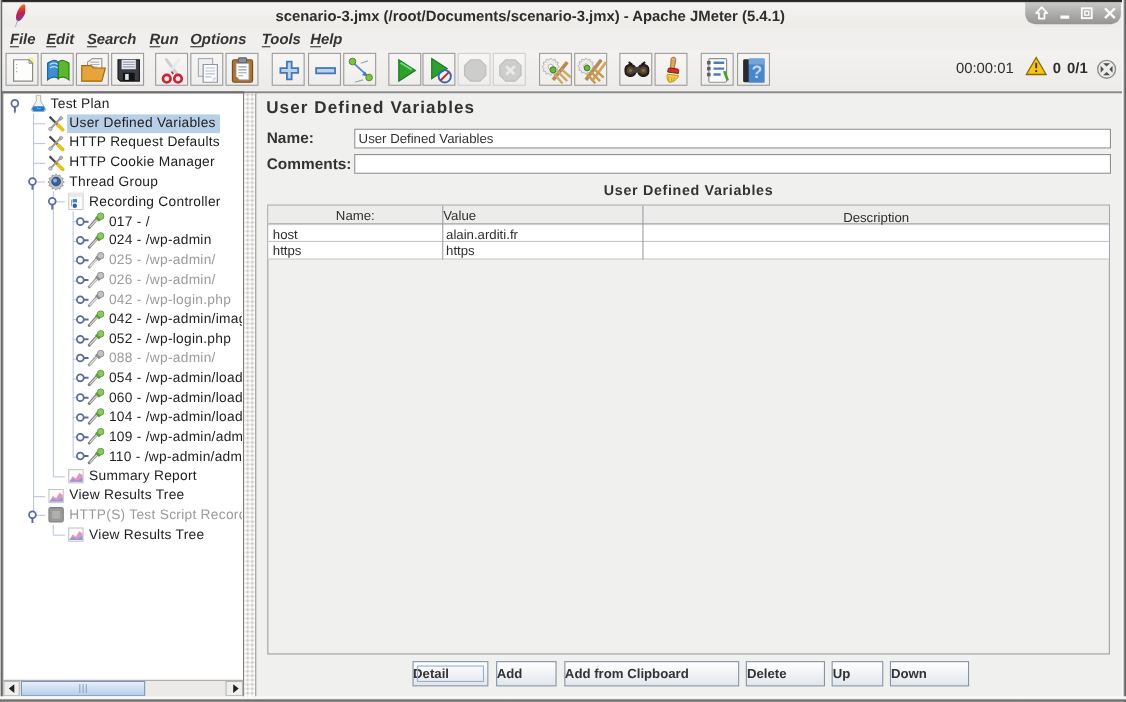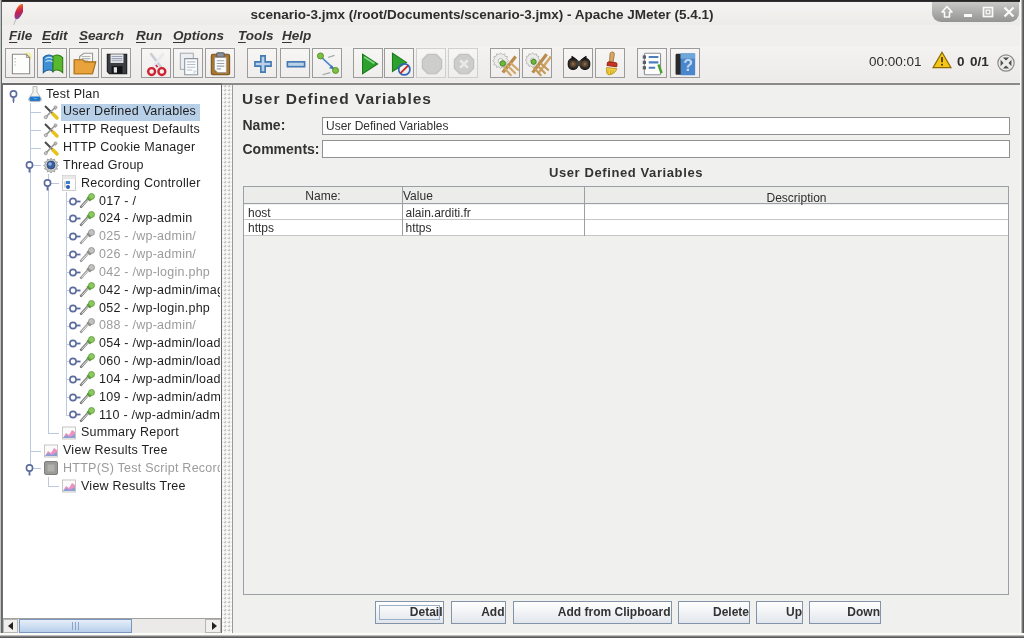--- a/index.html
+++ b/index.html
@@ -55,21 +55,21 @@
 
 
 #rpanel { position:absolute; left:233.5px; top:85px; width:788.5px; height:551px; background:#f0f0ef; }
 #rtitle { position:absolute; left:8.5px; top:4.5px; font-size:15.5px; font-weight:bold; letter-spacing:1px; color:#333; }
 .flabel { position:absolute; left:9px; font-size:14px; font-weight:bold; color:#333; }
 .finput { position:absolute; left:88.5px; width:688px; height:18px; border:1px solid #919191; background:#fff; font-size:12px; font-family:"Liberation Sans",sans-serif; color:#333; padding:1px 3px; }
 #tbltitle { position:absolute; left:9.5px; top:79.5px; width:766px; text-align:center; font-size:13px; font-weight:bold; letter-spacing:0.6px; color:#333; }
 #tablebox { position:absolute; left:9.5px; top:100.5px; width:766px; height:409px; border:1px solid #9aa0a6; background:#f0f0ef; }
 .tcell { position:absolute; font-size:12px; color:#2e2e2e; white-space:nowrap; }
 #btnrow { position:absolute; left:0; top:516px; width:786px; height:24px; }
-.pbtn { position:absolute; top:0; height:23px; border:1px solid #8494a8; background:linear-gradient(#ffffff,#e2e6ec); font-size:12px; font-weight:bold; color:#333; text-align:right; line-height:21px; }
+.pbtn { position:absolute; top:0; height:23px; border:1px solid #8494a8; background:linear-gradient(#ffffff,#e2e6ec); font-size:12px; font-weight:bold; color:#333; text-align:left; line-height:21px; }
 .pbtn .focus { position:absolute; left:3px; top:3px; right:3px; bottom:3px; border:1px solid #9ab0c8; }
 </style>
 </head>
 <body>
   <div id="titlebar">
     <svg id="feather" viewBox="0 0 16 24">
       <defs>
         <linearGradient id="fg" x1="0" y1="0" x2="0.4" y2="1">
           <stop offset="0" stop-color="#f09a28"></stop>
           <stop offset="0.35" stop-color="#e04430"></stop>

